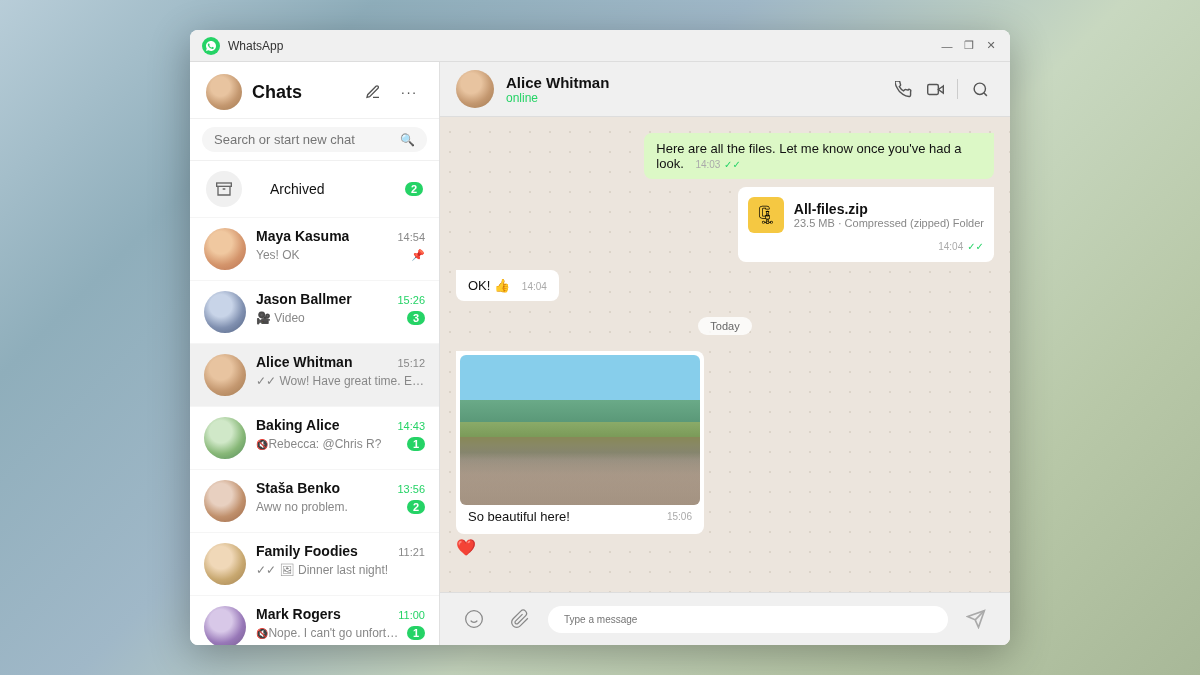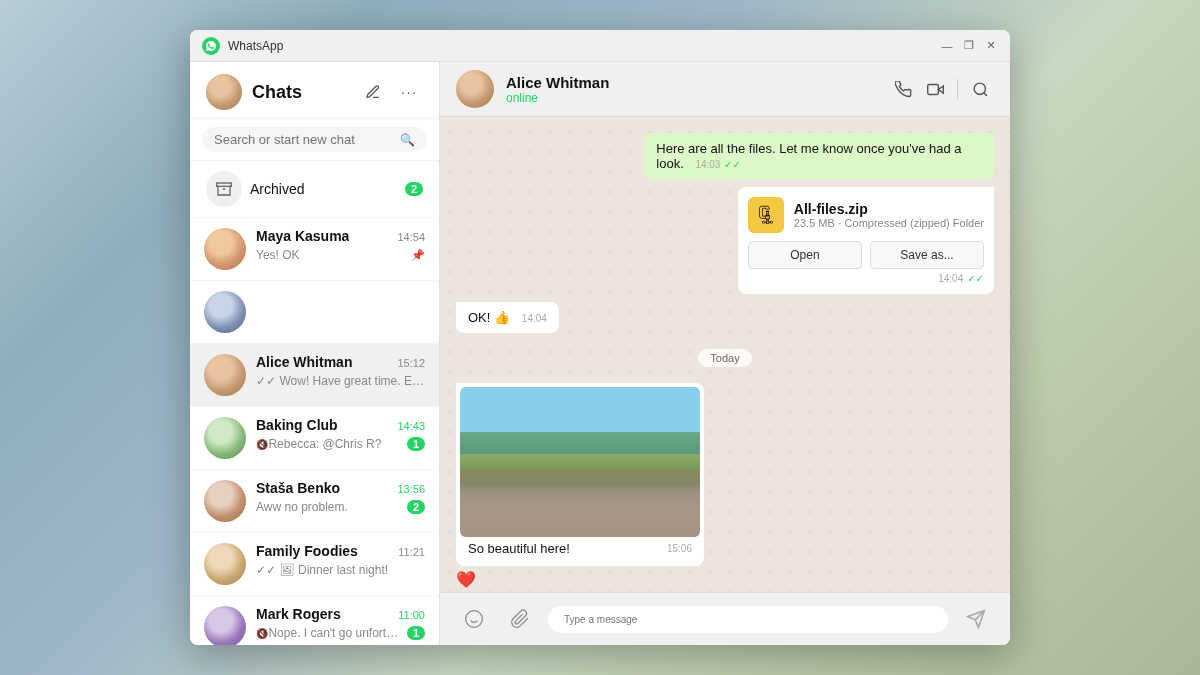--- a/index.html
+++ b/index.html
@@ -147,21 +147,21 @@
       outline: none;
     }
     .search-icon-sm { color: #888; font-size: 12px; }
     
     .archived-row {
       display: flex;
       align-items: center;
       padding: 10px 16px;
       cursor: pointer;
       border-bottom: 1px solid #f5f5f5;
-      gap: 8px;
+      gap: 28px;
       justify-content: flex-end;
     }
     .archived-icon {
       width: 36px;
       height: 36px;
       border-radius: 50%;
       background: #f0f0f0;
       display: flex;
       align-items: center;
       justify-content: center;
@@ -479,38 +479,48 @@
           <span class="chat-time ">14:54</span>
         </div>
         <div class="chat-bottom-row">
           <span class="chat-preview">Yes! OK</span>
                 <span class="pin-icon">📌</span>
         </div>
       </div>
     </div>
           <div class="chat-item">
       <div class="chat-avatar avatar-2"></div>
+      <div class="chat-info">
+        <div class="chat-top-row">
+          <span class="chat-name">Jason Ballmer</span>
+          <span class="chat-time unread">15:26</span>
+        </div>
+        <div class="chat-bottom-row">
+          <span class="chat-preview">🎥 Video</span>
+                <span class="unread-badge">3</span>
+        </div>
+      </div>
     </div>
           <div class="chat-item active">
       <div class="chat-avatar avatar-3"></div>
       <div class="chat-info">
         <div class="chat-top-row">
           <span class="chat-name">Alice Whitman</span>
           <span class="chat-time ">15:12</span>
         </div>
         <div class="chat-bottom-row">
           <span class="chat-preview">✓✓ Wow! Have great time. Enjoy.</span>
         </div>
       </div>
     </div>
           <div class="chat-item">
       <div class="chat-avatar avatar-4"></div>
       <div class="chat-info">
         <div class="chat-top-row">
-          <span class="chat-name">Baking Club</span>
+          <span class="chat-name">Baking Alice</span>
           <span class="chat-time unread">14:43</span>
         </div>
         <div class="chat-bottom-row">
           <span class="mute-icon">🔇</span>
                 <span class="chat-preview">Rebecca: @Chris R?</span>
                 <span class="unread-badge">1</span>
         </div>
       </div>
     </div>
           <div class="chat-item">
@@ -598,24 +608,20 @@
         </div>
 
         <div class="msg sent">
           <div class="file-bubble">
             <div class="file-info">
               <div class="file-icon">🗜</div>
               <div class="file-details">
                 <div class="file-name">All-files.zip</div>
                 <div class="file-meta">23.5 MB · Compressed (zipped) Folder</div>
               </div>
-            </div>
-            <div class="file-actions">
-              <button class="file-btn">Open</button>
-              <button class="file-btn">Save as...</button>
             </div>
             <div class="file-time-row">
               <span class="msg-time">14:04</span>
               <span class="msg-check">✓✓</span>
             </div>
           </div>
         </div>
 
         <div class="msg received">
           <div class="msg-bubble">

